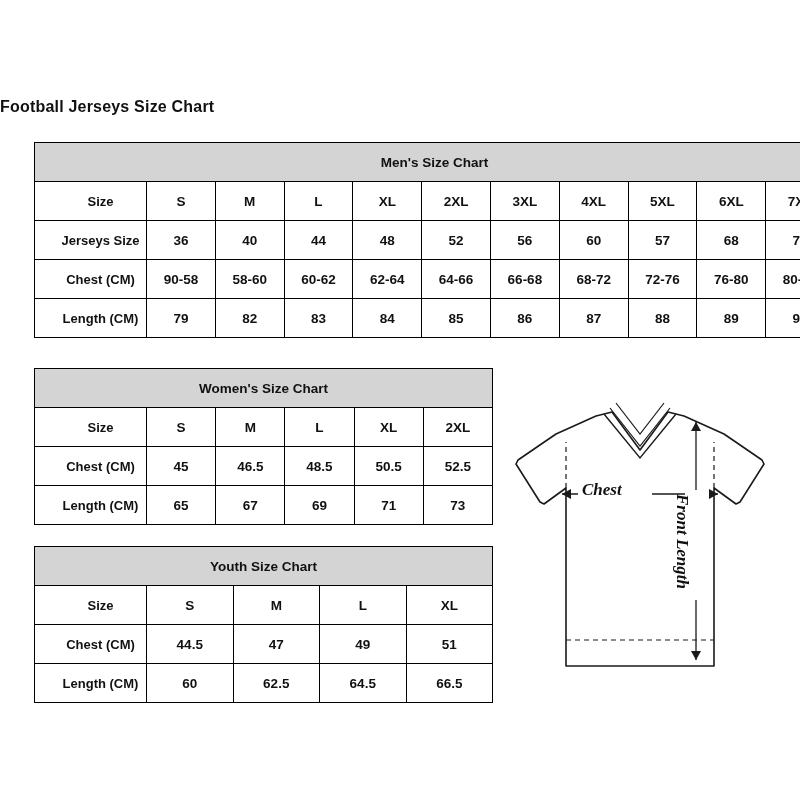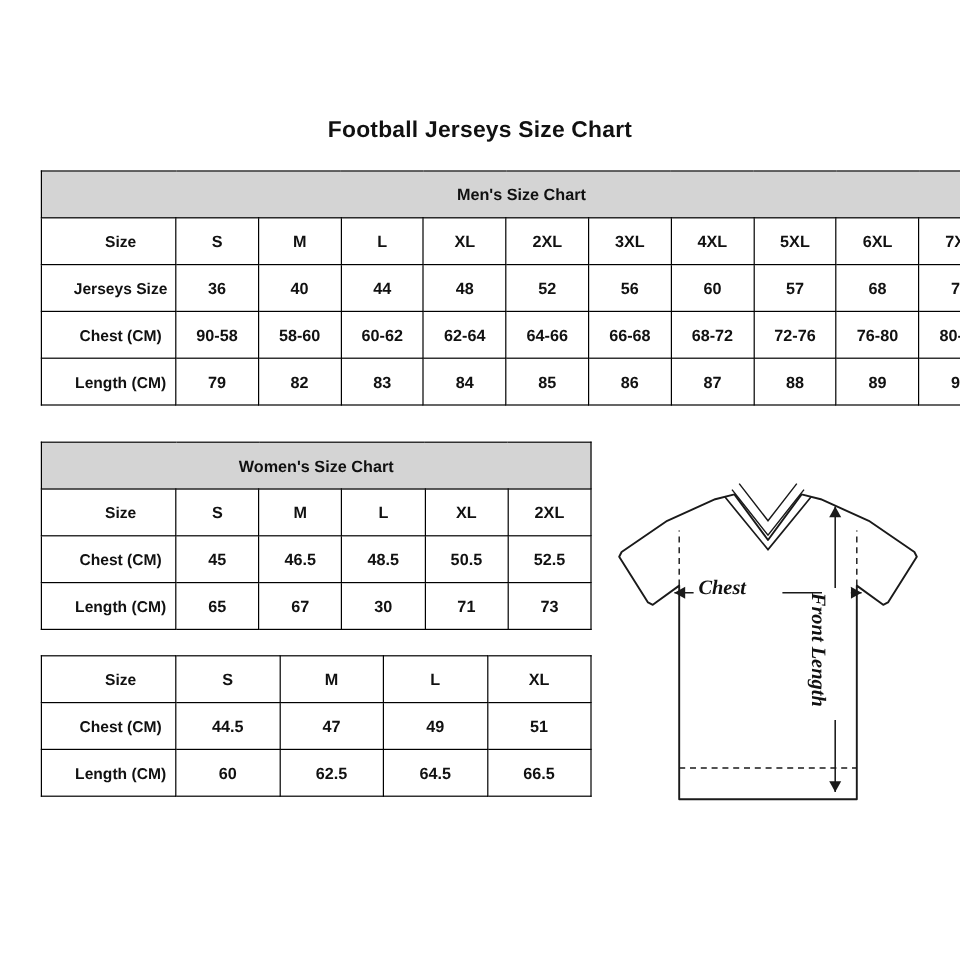--- a/index.html
+++ b/index.html
@@ -13,22 +13,22 @@
     font-family: "Liberation Sans", sans-serif;
     color: #111111;
     position: relative;
     overflow: hidden;
   }
   #page-title {
     position: absolute;
     top: 98px;
     left: 0;
     width: 800px;
-    text-align: center;
-    font-size: 19px;
+    text-align: left;
+    font-size: 16px;
     font-weight: bold;
     letter-spacing: 0.2px;
   }
   table.size-table {
     border-collapse: collapse;
     table-layout: fixed;
     position: absolute;
     background: #ffffff;
   }
   table.size-table td, table.size-table th {
@@ -200,36 +200,39 @@
       <td>45</td>
       <td>46.5</td>
       <td>48.5</td>
       <td>50.5</td>
       <td>52.5</td>
     </tr>
     <tr>
       <td class="label-col">Length (CM)</td>
       <td>65</td>
       <td>67</td>
-      <td>30</td>
+      <td>69</td>
       <td>71</td>
       <td>73</td>
     </tr>
   </tbody>
 </table>
 
 <table class="size-table" id="youth-table">
   <colgroup>
     <col class="lbl">
       <col class="val">
       <col class="val">
       <col class="val">
       <col class="val">
   </colgroup>
   <tbody>
+    <tr>
+      <td class="caption-cell" colspan="5">Youth Size Chart</td>
+    </tr>
     <tr>
       <td class="label-col">Size</td>
       <td>S</td>
       <td>M</td>
       <td>L</td>
       <td>XL</td>
     </tr>
     <tr>
       <td class="label-col">Chest (CM)</td>
       <td>44.5</td>

